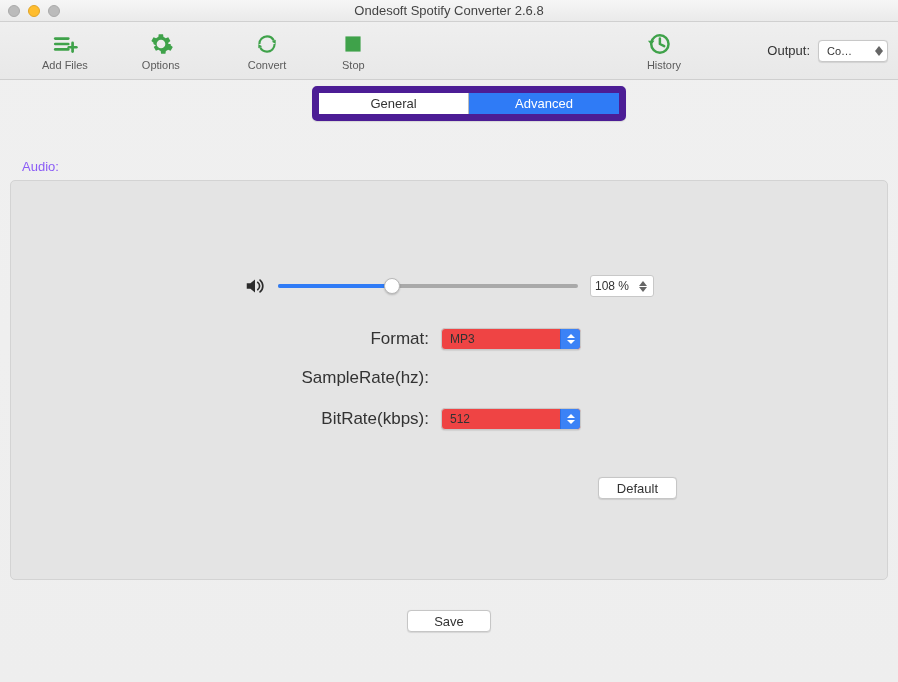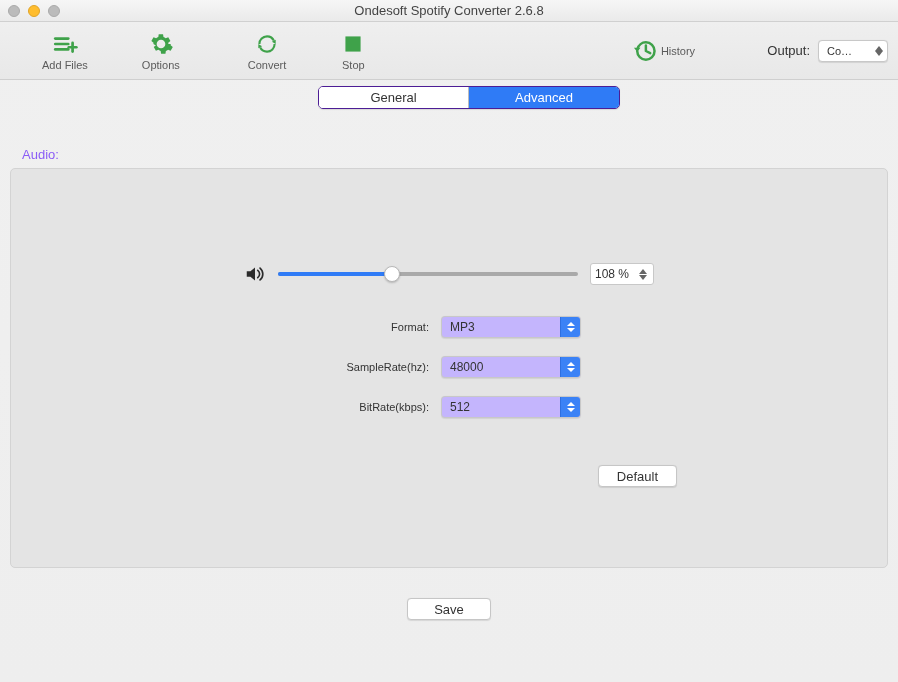--- a/index.html
+++ b/index.html
@@ -15,50 +15,50 @@
   .tl-max  { background:#bbb; border:1px solid #aaa; }
   .title { position:absolute; left:0; right:0; text-align:center; font-size:13px; color:#444; pointer-events:none; }
 
   
   .toolbar { height: 58px; background: linear-gradient(#efefef,#e8e8e8); border-bottom: 1px solid #cfcfcf; display:flex; align-items:center; padding:0 10px; position:relative;}
   .tb-group { display:flex; gap:22px; }
   .tb-sep { width: 36px; }
   .tb-btn { display:flex; flex-direction:column; align-items:center; justify-content:center; gap:2px; font-size:11px; color:#5b5b5b; cursor:pointer; user-select:none;margin-left:32px; }
   .tb-icon { width:26px; height:26px; display:flex; align-items:center; justify-content:center; }
   .tb-icon svg { width:26px; height:26px; }
-  .history-wrap { position:absolute; left:50%; transform:translateX(calc(-50% + 215px)); display:flex; flex-direction:row; align-items:center; gap:2px; font-size:11px; color:#5b5b5b;}
+  .history-wrap { position:absolute; left:50%; transform:translateX(calc(-50% + 215px)); display:flex; flex-direction:column; gap:2px; font-size:11px; color:#5b5b5b;}
   .history-wrap .tb-icon svg{ width:30px; height:30px;}
   .output-wrap { margin-left:auto; display:flex; align-items:center; gap:8px; }
   .mac-select { background:#fff; border:1px solid #c8c8c8; border-radius:4px; height:22px; display:flex; align-items:center; padding:0 4px 0 8px; font-size:11px; box-shadow: 0 0.5px 1px rgba(0,0,0,0.1); }
   .stepper-arrows { display:flex; flex-direction:column; margin-left:4px; }
   .stepper-arrows svg { width:8px; height:5px; display:block; }
 
   
   .content { padding: 0 8px 8px 8px; }
   .seg-wrap { display:flex; justify-content:center; padding-top:6px; padding-bottom:20px; }
-  .segmented { display:flex; border:1px solid #4c1d95; border-radius:5px; overflow:hidden; box-shadow:0 0.5px 1px rgba(0,0,0,0.1);margin-left:40px;}
+  .segmented { display:flex; border:7px solid #4c1d95; border-radius:5px; overflow:hidden; box-shadow:0 0.5px 1px rgba(0,0,0,0.1);margin-left:40px;}
   .seg-btn { width:150px; height:21px; display:flex; align-items:center; justify-content:center; font-size:13px; background:#fff; cursor:pointer;}
   .seg-btn.active { background:#2f7bf6; color:#fff; }
   .seg-btn:first-child { border-right:1px solid #bcbcbc; }
 
   .section-label{ padding:18px 0 6px 14px; font-size:13px; color:#8b5cf6;}
   .panel { background:#e4e4e4; border:1px solid #d3d3d3; border-radius:5px; margin:0 2px; height:400px; position:relative; }
 
   .volume-row { position:absolute; top:94px; left:0; right:0; display:flex; align-items:center; justify-content:center; gap:12px;}
   .vol-icon svg { width:22px; height:22px; display:block;}
   .slider { position:relative; width:300px; height:4px; background:#a9a9a9; border-radius:2px;}
   .slider-fill{ position:absolute; left:0; top:0; bottom:0; width:38%; background:#2f7bf6; border-radius:2px;}
   .slider-thumb{ position:absolute; top:50%; left:38%; transform:translate(-50%,-50%); width:16px; height:16px; background:#fff; border:1px solid #b8b8b8; border-radius:50%; box-shadow:0 1px 2px rgba(0,0,0,0.2);}
   .vol-field{ width:64px; height:22px; background:#fff; border:1px solid #c8c8c8; border-radius:3px; display:flex; align-items:center; padding:0 4px; font-size:12px; position:relative;}
   .vol-field .stepper{ position:absolute; right:2px; top:1px; bottom:1px; width:12px; display:flex; flex-direction:column; justify-content:center; gap:1px;}
   .vol-field .stepper svg{ width:8px; height:5px;}
 
   .form-row{ position:absolute; left:0; right:0; display:flex; align-items:center; }
-  .form-row .lbl{ width:430px; text-align:right; padding-right:12px; font-size:11px;}
-  .combobox{ width:140px; height:22px; background:#c4b5fd; border:1px solid #c8c8c8; border-radius:4px; display:flex; align-items:center; overflow:hidden; box-shadow:0 0.5px 1px rgba(0,0,0,.08);}
+  .form-row .lbl{ width:430px; text-align:right; padding-right:12px; font-size:17px;}
+  .combobox{ width:140px; height:22px; background:#ef4444; border:1px solid #c8c8c8; border-radius:4px; display:flex; align-items:center; overflow:hidden; box-shadow:0 0.5px 1px rgba(0,0,0,.08);}
   .combobox .val{ flex:1; padding:0 8px; font-size:12px;}
   .combobox .btn{ width:20px; height:100%; background:#3b82f6; display:flex; align-items:center; justify-content:center; border-left:1px solid #2e6fe0;}
   .combobox .btn svg{ width:8px; height:10px;}
 
   .default-btn-wrap{ position:absolute; right:210px; top:296px;}
   .mac-btn{ background:#fff; border:1px solid #c6c6c6; border-radius:4px; height:22px; padding:0 18px; font-size:13px; display:flex; align-items:center; box-shadow:0 0.5px 1px rgba(0,0,0,.1); cursor:pointer;}
 
   .save-row{ display:flex; justify-content:center; padding:30px 0;}
 </style>
 </head>
@@ -197,29 +197,20 @@
           <svg viewBox="0 0 8 10">
               <polygon points="4,0 8,4 0,4" fill="#fff"></polygon>
               <polygon points="0,6 8,6 4,10" fill="#fff"></polygon>
             </svg>
         </span>
       </div>
     </div>
 
     <div class="form-row" style="top:187px;">
       <div class="lbl">SampleRate(hz):</div>
-      <div class="combobox">
-        <span class="val">48000</span>
-        <span class="btn">
-          <svg viewBox="0 0 8 10">
-              <polygon points="4,0 8,4 0,4" fill="#fff"></polygon>
-              <polygon points="0,6 8,6 4,10" fill="#fff"></polygon>
-            </svg>
-        </span>
-      </div>
     </div>
 
     <div class="form-row" style="top:227px;">
       <div class="lbl">BitRate(kbps):</div>
       <div class="combobox">
         <span class="val">512</span>
         <span class="btn">
           <svg viewBox="0 0 8 10">
               <polygon points="4,0 8,4 0,4" fill="#fff"></polygon>
               <polygon points="0,6 8,6 4,10" fill="#fff"></polygon>

